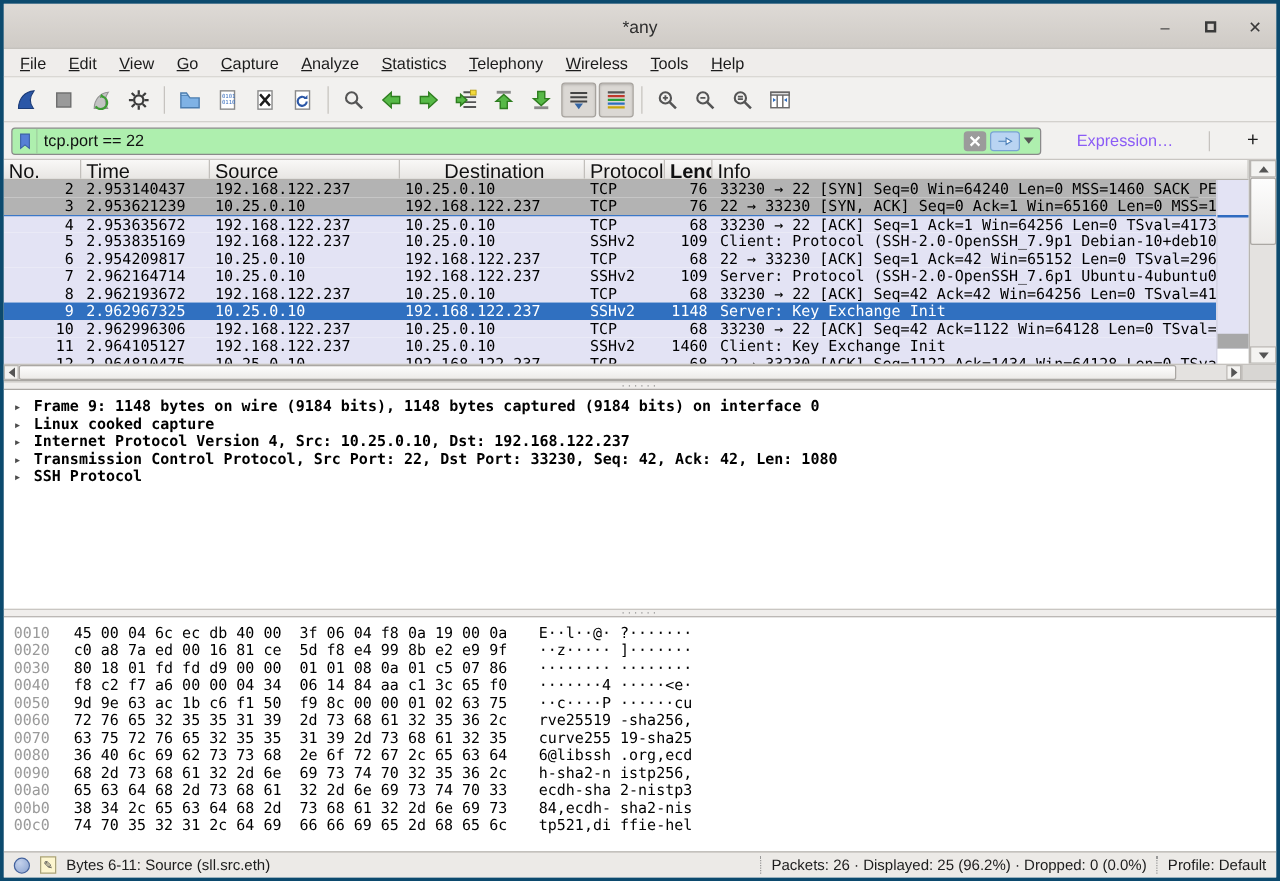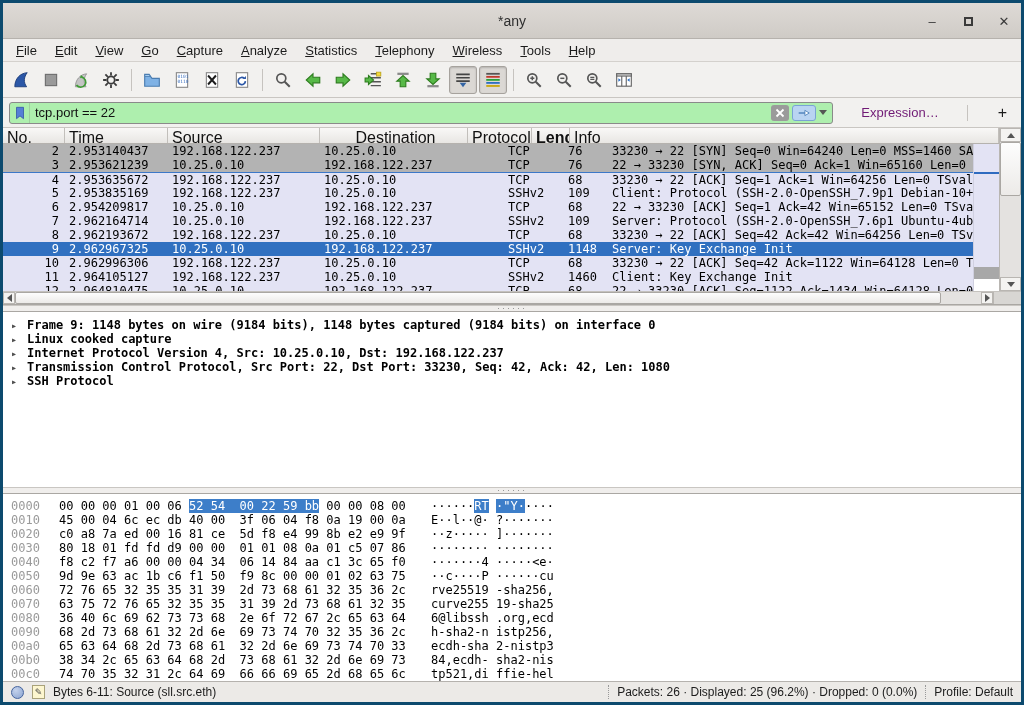--- a/index.html
+++ b/index.html
@@ -27,37 +27,37 @@
   .tbtn svg { display:block; }
 
   
   .filterbar { height:30px; flex:0 0 30px; background:#f2f1ef; display:flex; align-items:center; padding:0 6px; gap:22px; border-bottom:1px solid #c9c6c2; }
   .ffield { flex:1; height:22px; background:#aeefae; border:1px solid #8a8a8a; border-radius:3px; display:flex; align-items:center; overflow:hidden; }
   .fbookmark { width:20px; height:100%; display:flex; align-items:center; justify-content:center; border-right:1px solid #9fce9f; }
   .ftext { flex:1; font-size:13px; color:#111; padding-left:5px; font-family:"Liberation Sans",sans-serif; }
   .fclear { width:18px; height:16px; background:#9b9b9b; border-radius:3px; display:flex; align-items:center; justify-content:center; margin-right:3px; }
   .fapply { width:24px; height:16px; background:#b9d4f2; border:1px solid #7aa3d4; border-radius:3px; display:flex; align-items:center; justify-content:center; margin-right:3px; }
   .fcaret { width:0; height:0; border-left:4px solid transparent; border-right:4px solid transparent; border-top:5px solid #555; margin-right:5px; }
-  .fexpr { font-size:13px; color:#701a75; padding:0 6px; }
+  .fexpr { font-size:13px; color:#8b5cf6; padding:0 6px; }
   .fsep { width:1px; height:16px; background:#c6c3bf; }
   .fadd { font-size:16px; color:#1c1c1c; padding:0 8px; }
 
   
   .plist { flex:0 0 177px; position:relative; background:#fff; border-bottom:1px solid #aaa7a3; font-family:"DejaVu Sans Mono",monospace; font-size:12px; }
   .phead { height:16px; display:flex; background:linear-gradient(#f9f8f7,#e8e6e3); border-bottom:1px solid #b5b2ae; width:calc(100% - 22px); overflow:hidden; }
   .phc { font-family:"Liberation Sans",sans-serif; font-size:16px; color:#111; border-right:1px solid #c2bfbb; padding:1px 0 0 4px; overflow:hidden; white-space:nowrap; flex:0 0 auto; }
   .prows { width:calc(100% - 48px); height:148px; overflow:hidden; }
   .prow { height:14px; display:flex; white-space:nowrap; overflow:hidden; color:#000; }
   .prow span { flex:0 0 auto; overflow:hidden; }
   .c-no { width:62px; text-align:right; padding-right:6px; }
   .c-time { width:103px; padding-left:4px; }
   .c-src { width:152px; padding-left:4px; }
   .c-dst { width:148px; padding-left:4px; }
-  .c-proto { width:64px; padding-left:4px;margin-left:36px; }
-  .c-len { width:38px; text-align:left; padding-right:4px; }
+  .c-proto { width:64px; padding-left:4px; }
+  .c-len { width:38px; text-align:right; padding-right:4px; }
   .c-info { flex:1 1 auto !important; padding-left:6px; }
   .r-gray { background:#b3b3b3; }
   .r-tcp { background:#e3e3f4; }
   .r-sel { background:#3070c0; color:#fff !important; }
   .topline { border-top:1px solid #3c78c8; }
 
   .minimap { position:absolute; right:22px; top:16px; width:26px; height:148px; background:#e3e3f4; border-left:1px solid #d0d0e0; }
   .mm-blue { position:absolute; left:0; right:0; top:28px; height:2px; background:#2e6bc0; }
   .mm-gray { position:absolute; left:0; right:0; top:123px; height:12px; background:#a8a8a8; }
   .mm-white { position:absolute; left:0; right:0; top:135px; bottom:0; background:#fff; }
@@ -478,21 +478,20 @@
       <div class="drow"><span class="dtri">▸</span><span>Internet Protocol Version 4, Src: 10.25.0.10, Dst: 192.168.122.237</span></div>
       <div class="drow"><span class="dtri">▸</span><span>Transmission Control Protocol, Src Port: 22, Dst Port: 33230, Seq: 42, Ack: 42, Len: 1080</span></div>
       <div class="drow"><span class="dtri">▸</span><span>SSH Protocol</span></div>
     </div>
 
   <div class="splitter">
       <span class="dots">······</span>
     </div>
 
   <div class="hexpane">
-      <div class="hexrow"><span class="hexoff">0000</span><span class="hexbytes">00 00 00 01 00 06 <span class="hl">52 54  00 22 59 bb</span> 00 00 08 00</span><span class="hexascii">······<span class="hl">RT</span> <span class="hl">·"Y·</span>····</span></div>
       <div class="hexrow"><span class="hexoff">0010</span><span class="hexbytes">45 00 04 6c ec db 40 00  3f 06 04 f8 0a 19 00 0a</span><span class="hexascii">E··l··@· ?·······</span></div>
       <div class="hexrow"><span class="hexoff">0020</span><span class="hexbytes">c0 a8 7a ed 00 16 81 ce  5d f8 e4 99 8b e2 e9 9f</span><span class="hexascii">··z····· ]·······</span></div>
       <div class="hexrow"><span class="hexoff">0030</span><span class="hexbytes">80 18 01 fd fd d9 00 00  01 01 08 0a 01 c5 07 86</span><span class="hexascii">········ ········</span></div>
       <div class="hexrow"><span class="hexoff">0040</span><span class="hexbytes">f8 c2 f7 a6 00 00 04 34  06 14 84 aa c1 3c 65 f0</span><span class="hexascii">·······4 ·····&lt;e·</span></div>
       <div class="hexrow"><span class="hexoff">0050</span><span class="hexbytes">9d 9e 63 ac 1b c6 f1 50  f9 8c 00 00 01 02 63 75</span><span class="hexascii">··c····P ······cu</span></div>
       <div class="hexrow"><span class="hexoff">0060</span><span class="hexbytes">72 76 65 32 35 35 31 39  2d 73 68 61 32 35 36 2c</span><span class="hexascii">rve25519 -sha256,</span></div>
       <div class="hexrow"><span class="hexoff">0070</span><span class="hexbytes">63 75 72 76 65 32 35 35  31 39 2d 73 68 61 32 35</span><span class="hexascii">curve255 19-sha25</span></div>
       <div class="hexrow"><span class="hexoff">0080</span><span class="hexbytes">36 40 6c 69 62 73 73 68  2e 6f 72 67 2c 65 63 64</span><span class="hexascii">6@libssh .org,ecd</span></div>
       <div class="hexrow"><span class="hexoff">0090</span><span class="hexbytes">68 2d 73 68 61 32 2d 6e  69 73 74 70 32 35 36 2c</span><span class="hexascii">h-sha2-n istp256,</span></div>
       <div class="hexrow"><span class="hexoff">00a0</span><span class="hexbytes">65 63 64 68 2d 73 68 61  32 2d 6e 69 73 74 70 33</span><span class="hexascii">ecdh-sha 2-nistp3</span></div>

